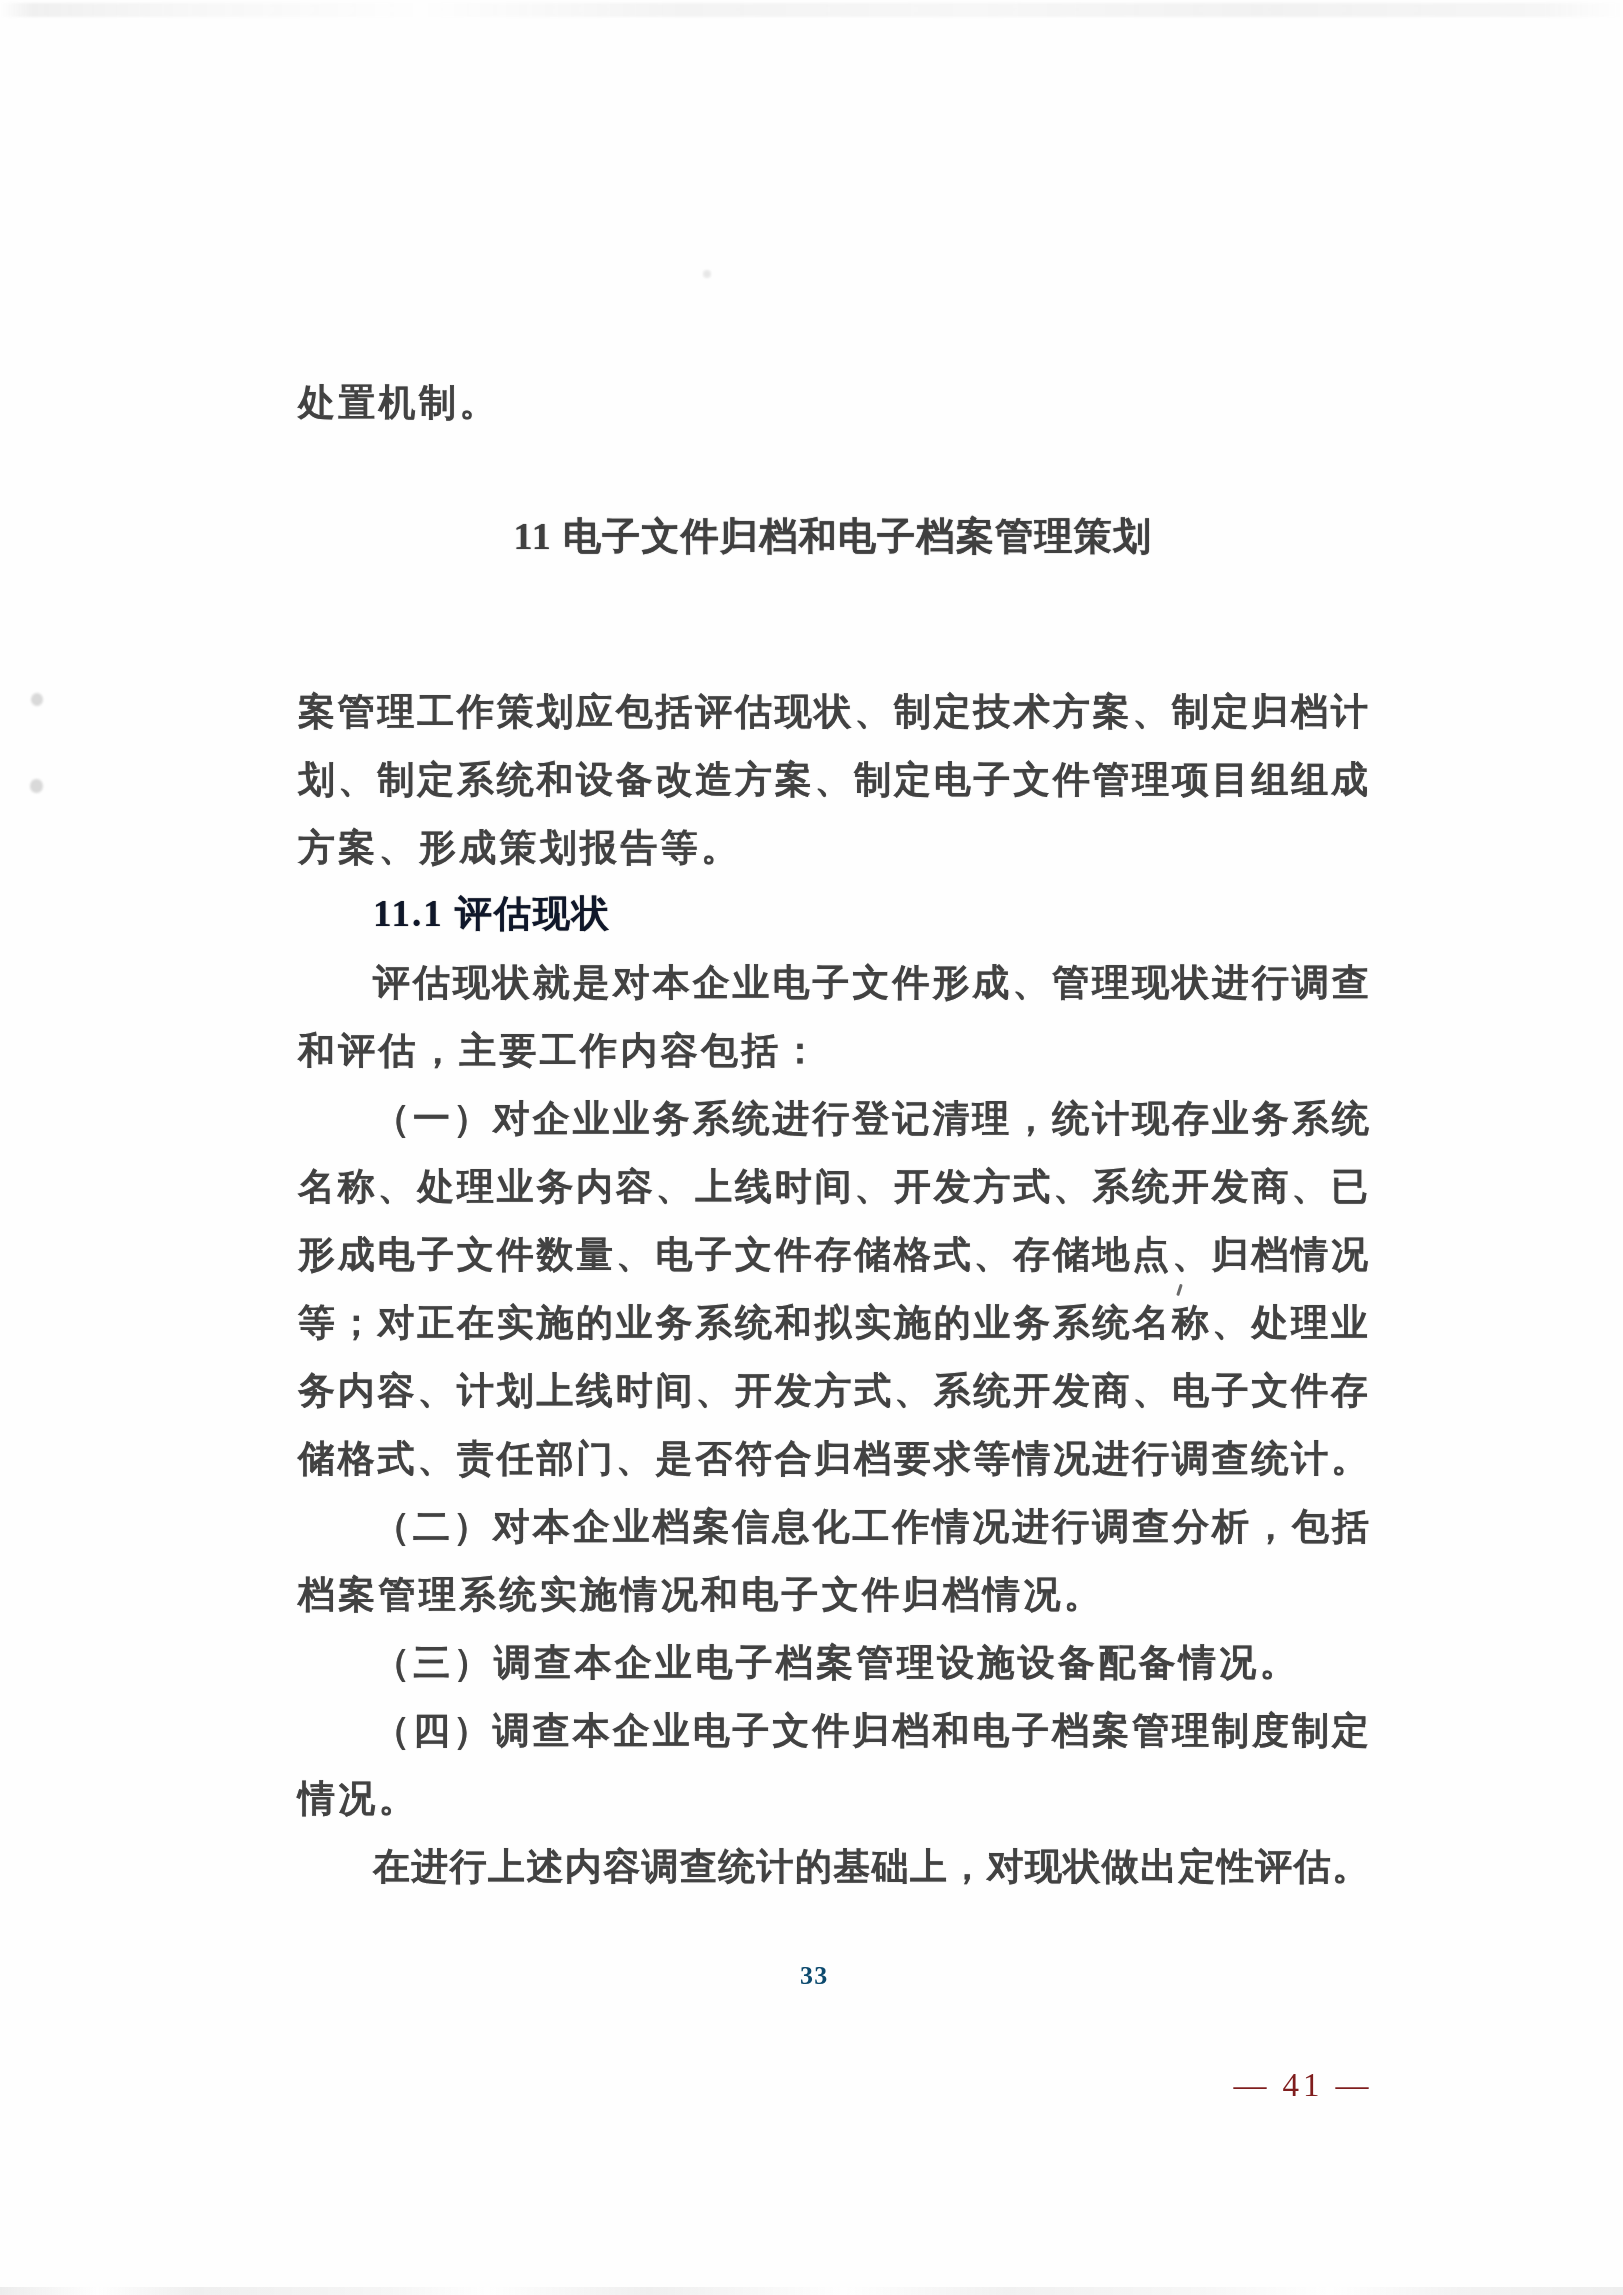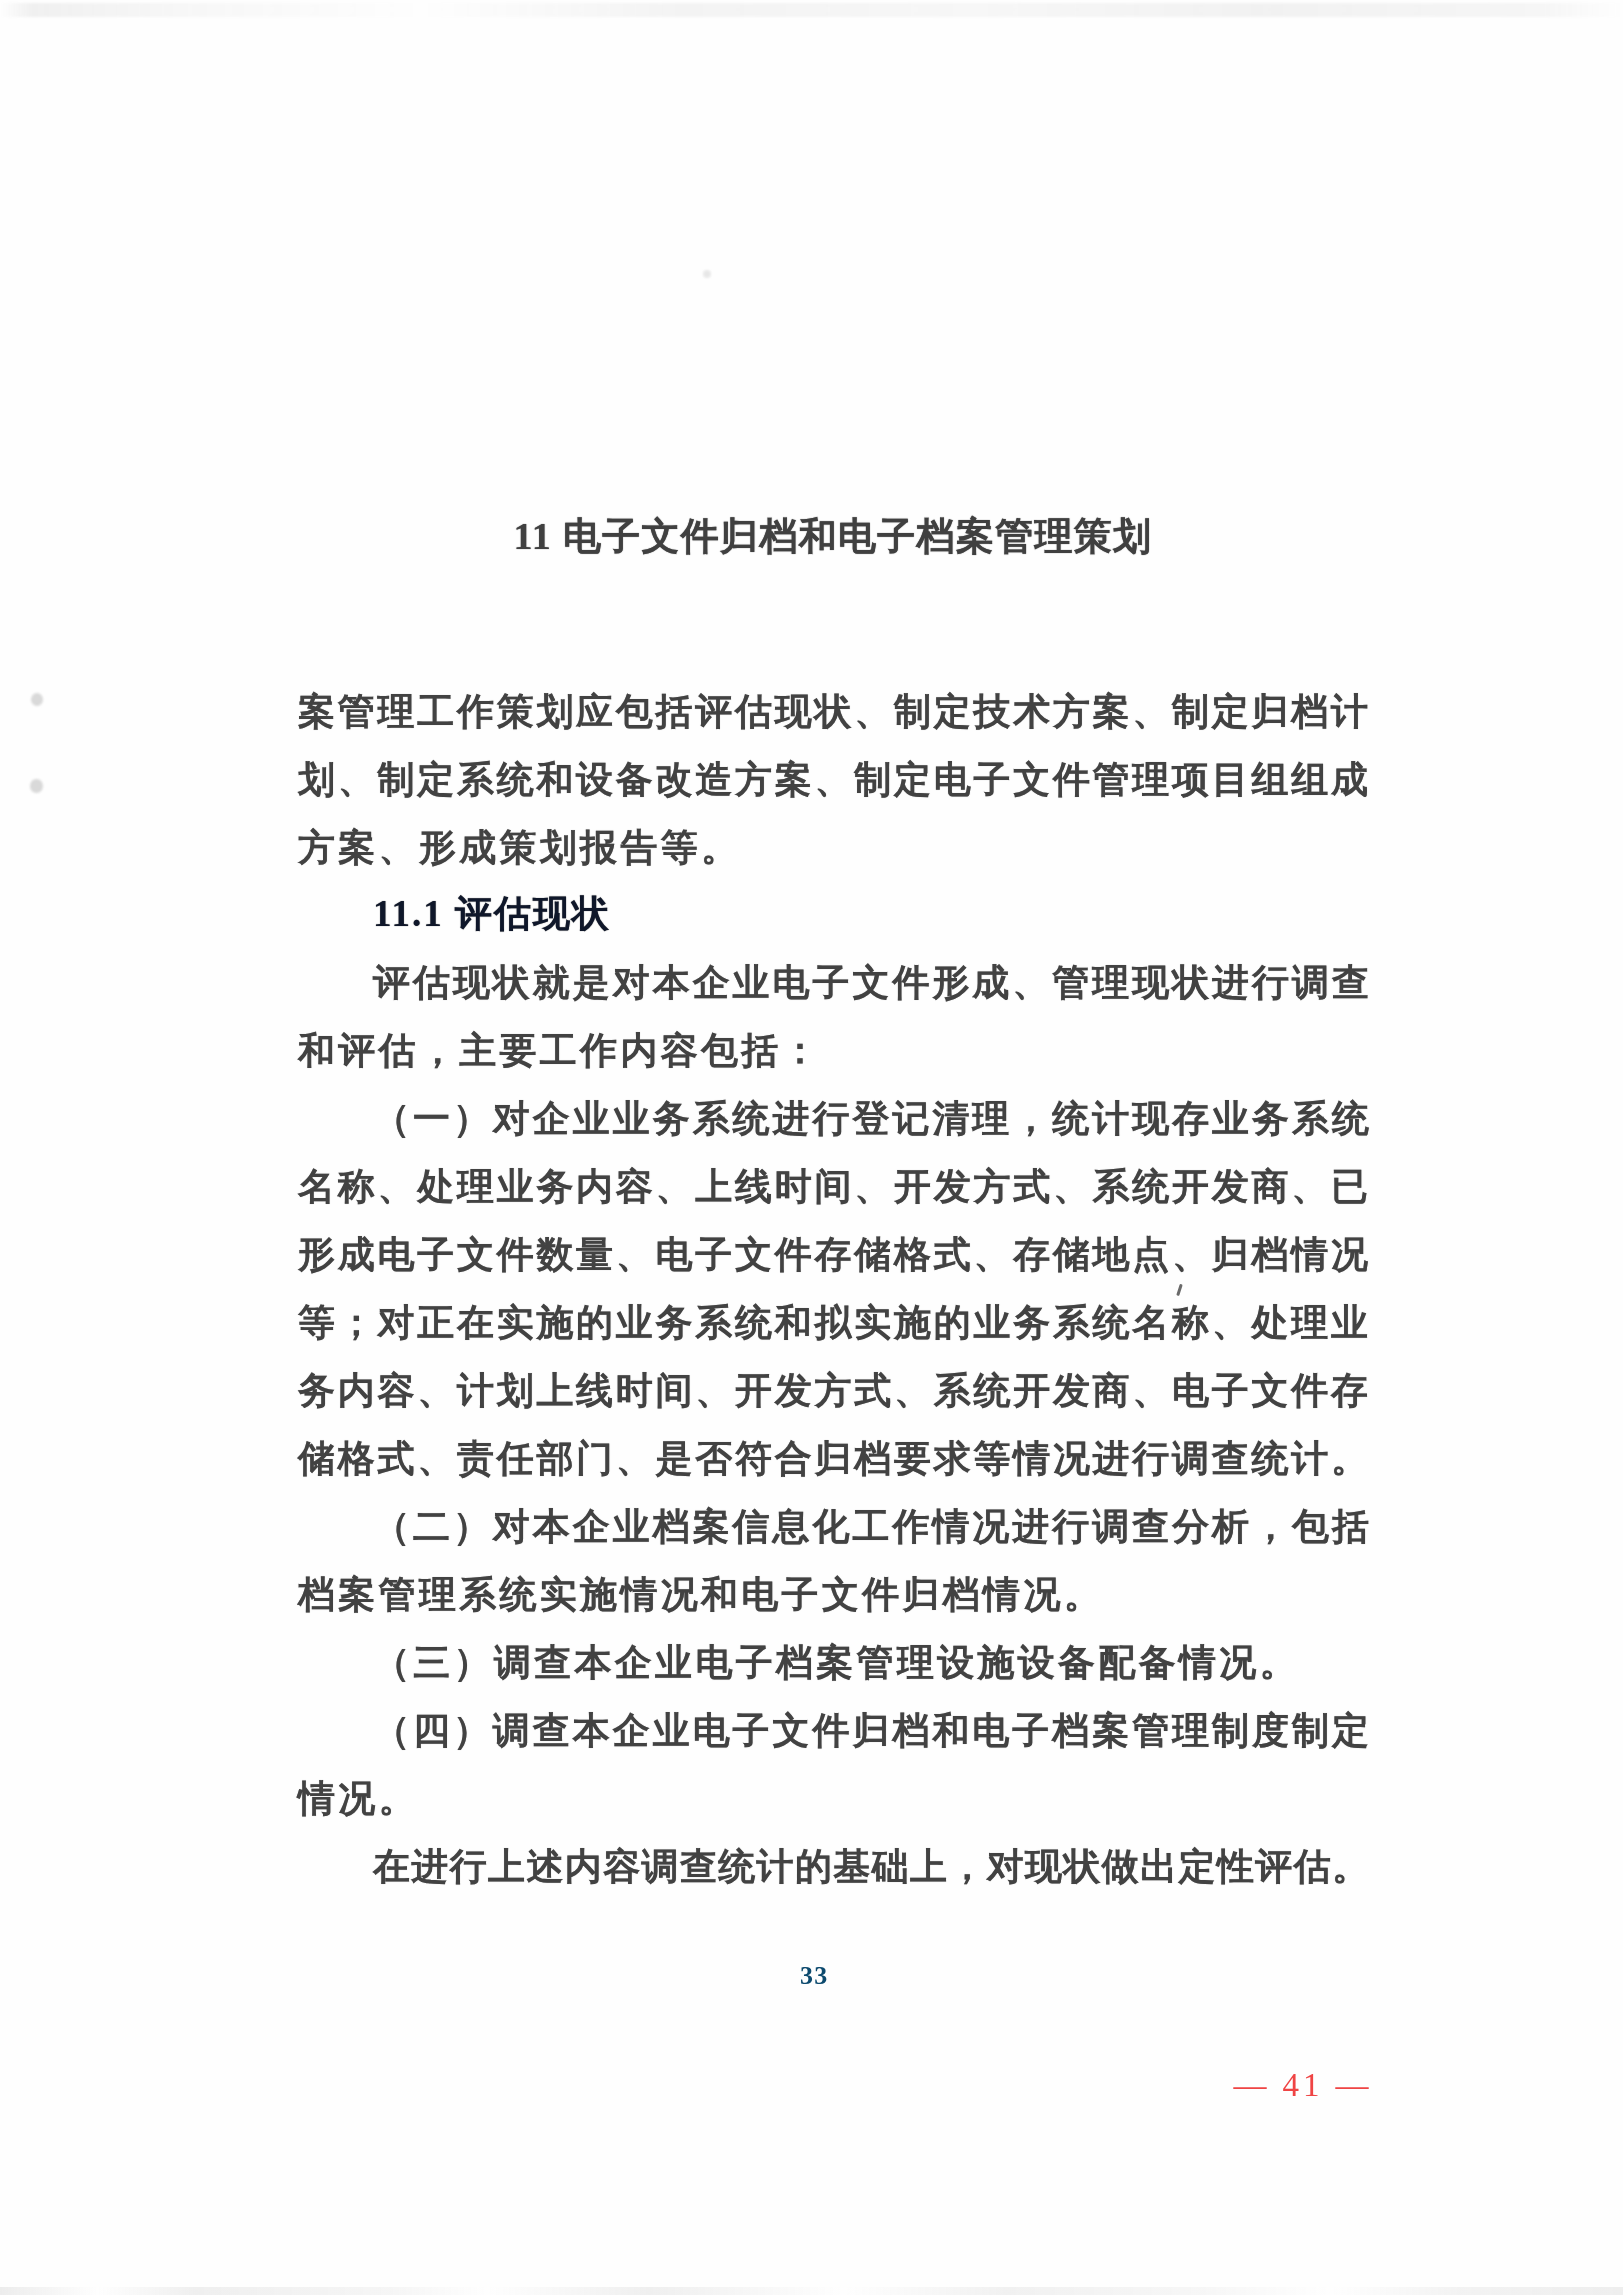--- a/index.html
+++ b/index.html
@@ -60,21 +60,21 @@
     font-weight: 600;
     letter-spacing: 1.3px;
   }
   .folio {
     position: absolute;
     left: 1208px;
     top: 2067px;
     width: 190px;
     text-align: center;
     font-size: 33px;
-    color: #ef4444;
+    color: #7f1d1d;
     font-weight: 500;
     letter-spacing: 3.9px;
   }
   
   .noise-top {
     position: absolute; top: 2.6px; left: 0; width: 1623px; height: 14.4px;
     background:
       linear-gradient(90deg,
         rgba(0,0,0,0) 0%, rgba(120,120,120,.10) 2%, rgba(120,120,120,.05) 11%,
         rgba(0,0,0,0) 26%, rgba(120,120,120,.08) 42%, rgba(120,120,120,.05) 60%,
@@ -100,20 +100,21 @@
     background: #6a6a6a; transform: rotate(18deg); border-radius: 1.3px;
   }
 </style>
 </head>
 <body>
 
 <div class="page">
 
   <div class="noise-top"></div>
 
+  <div class="line" style="top:382px">处置机制。</div>
 
   <div class="line chapter-heading" style="top:516px">11 电子文件归档和电子档案管理策划</div>
 
   <div class="line fill" style="top:691px">案管理工作策划应包括评估现状、制定技术方案、制定归档计</div>
   <div class="line fill" style="top:759px">划、制定系统和设备改造方案、制定电子文件管理项目组组成</div>
   <div class="line" style="top:827px">方案、形成策划报告等。</div>
 
   <div class="line section-heading indent" style="top:893px">11.1 评估现状</div>
 
   <div class="line fill indent" style="top:962px">评估现状就是对本企业电子文件形成、管理现状进行调查</div>

